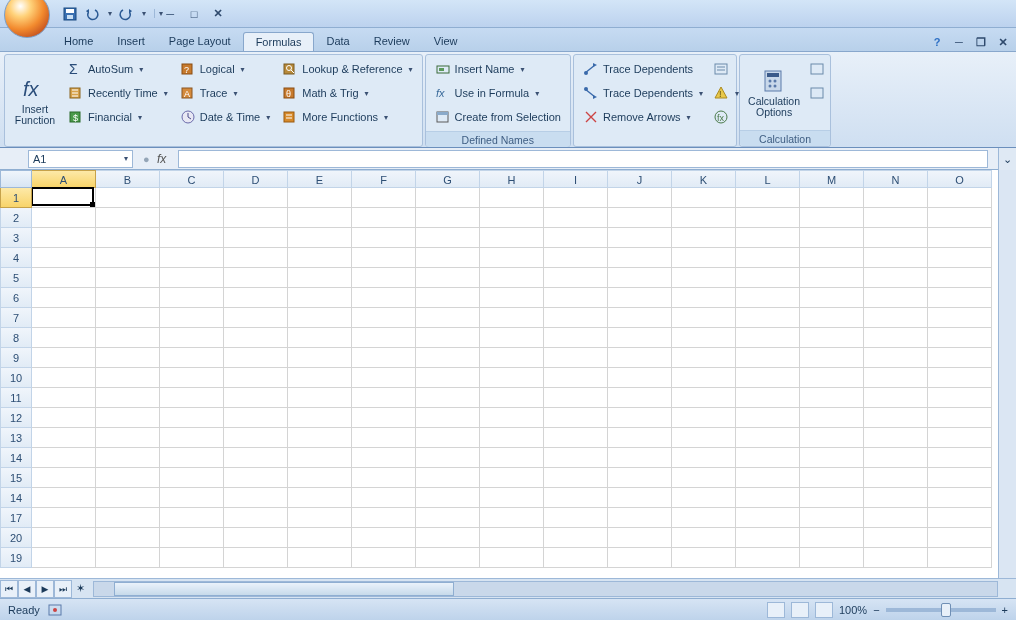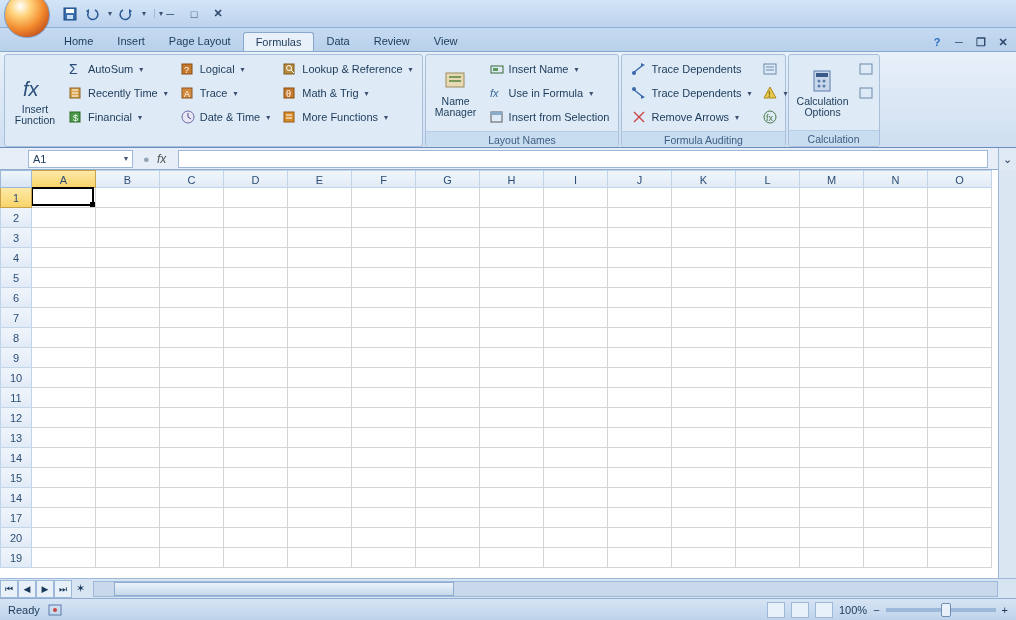--- a/index.html
+++ b/index.html
@@ -235,31 +235,20 @@
             </span>
             <span>More Functions</span>
             <span class="dd">▾</span>
           </div>
       </div>
     </div>
   </div>
 
   <div class="group">
     <div class="group-body">
-      <div class="big-btn">
-        <span class="ico">
-            <svg width="30" height="26">
-              <rect x="5" y="5" width="18" height="14" fill="#e6d9b4" stroke="#9a8a5a"></rect>
-              <rect x="8" y="8" width="12" height="2" fill="#7a9a5a"></rect>
-              <rect x="8" y="12" width="12" height="2" fill="#7a9a5a"></rect>
-            </svg>
-          </span>
-        <span class="lbl" style="white-space:pre-line">Name
-Manager</span>
-      </div>
       <div class="small-col">
         <div class="small-btn">
             <span class="ico">
               <svg width="16" height="16">
                 <rect x="2" y="5" width="12" height="7" fill="none" stroke="#3a6a3a"></rect>
                 <rect x="4" y="7" width="5" height="3" fill="#5a9a5a"></rect>
               </svg>
             </span>
             <span>Insert Name</span>
             <span class="dd">▾</span>
@@ -273,25 +262,25 @@
             <span>Use in Formula</span>
             <span class="dd">▾</span>
           </div>
         <div class="small-btn">
             <span class="ico">
               <svg width="16" height="16">
                 <rect x="2" y="3" width="11" height="10" fill="none" stroke="#5a5a5a"></rect>
                 <rect x="2" y="3" width="11" height="3" fill="#8aaaca"></rect>
               </svg>
             </span>
-            <span>Insert from Selection</span>
+            <span>Create from Selection</span>
           </div>
       </div>
     </div>
-    <div class="group-label">Layout Names</div>
+    <div class="group-label">Defined Names</div>
   </div>
 
   <div class="group">
     <div class="group-body">
       <div class="small-col">
         <div class="small-btn">
             <span class="ico">
               <svg width="16" height="16">
                 <path d="M2 12 L12 4" stroke="#3a6aaa" stroke-width="1.4"></path>
                 <circle cx="3" cy="12" r="2" fill="#3a6aaa"></circle>
@@ -342,21 +331,20 @@
         <div class="small-btn" style="padding:0 2px">
             <span class="ico">
               <svg width="16" height="16">
                 <circle cx="8" cy="8" r="6" fill="none" stroke="#4a7a4a"></circle>
                 <text x="4" y="12" font-size="9" fill="#4a7a4a">fx</text>
               </svg>
             </span>
           </div>
       </div>
     </div>
-    <div class="group-label">Formula Auditing</div>
   </div>
 
   <div class="group">
     <div class="group-body">
       <div class="big-btn" style="width:62px">
         <span class="ico">
             <svg width="30" height="26">
               <rect x="6" y="3" width="16" height="20" fill="#c8d8ea" stroke="#5a7aaa"></rect>
               <rect x="8" y="5" width="12" height="4" fill="#3a5a8a"></rect>
               <circle cx="11" cy="13" r="1.5" fill="#5a7aaa"></circle>

